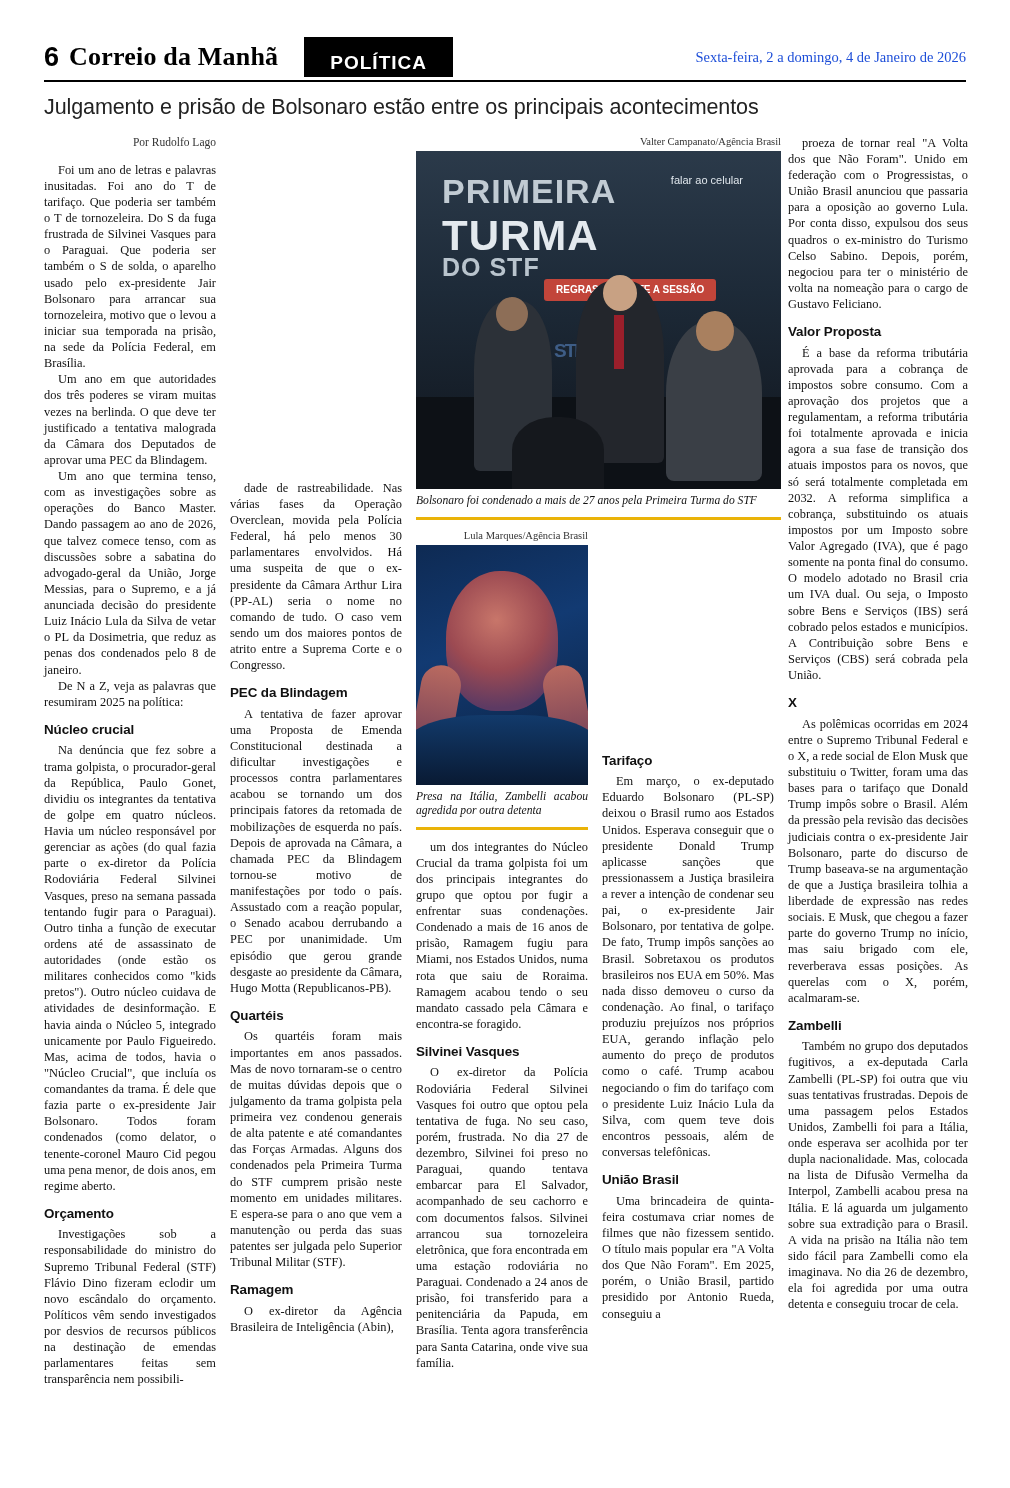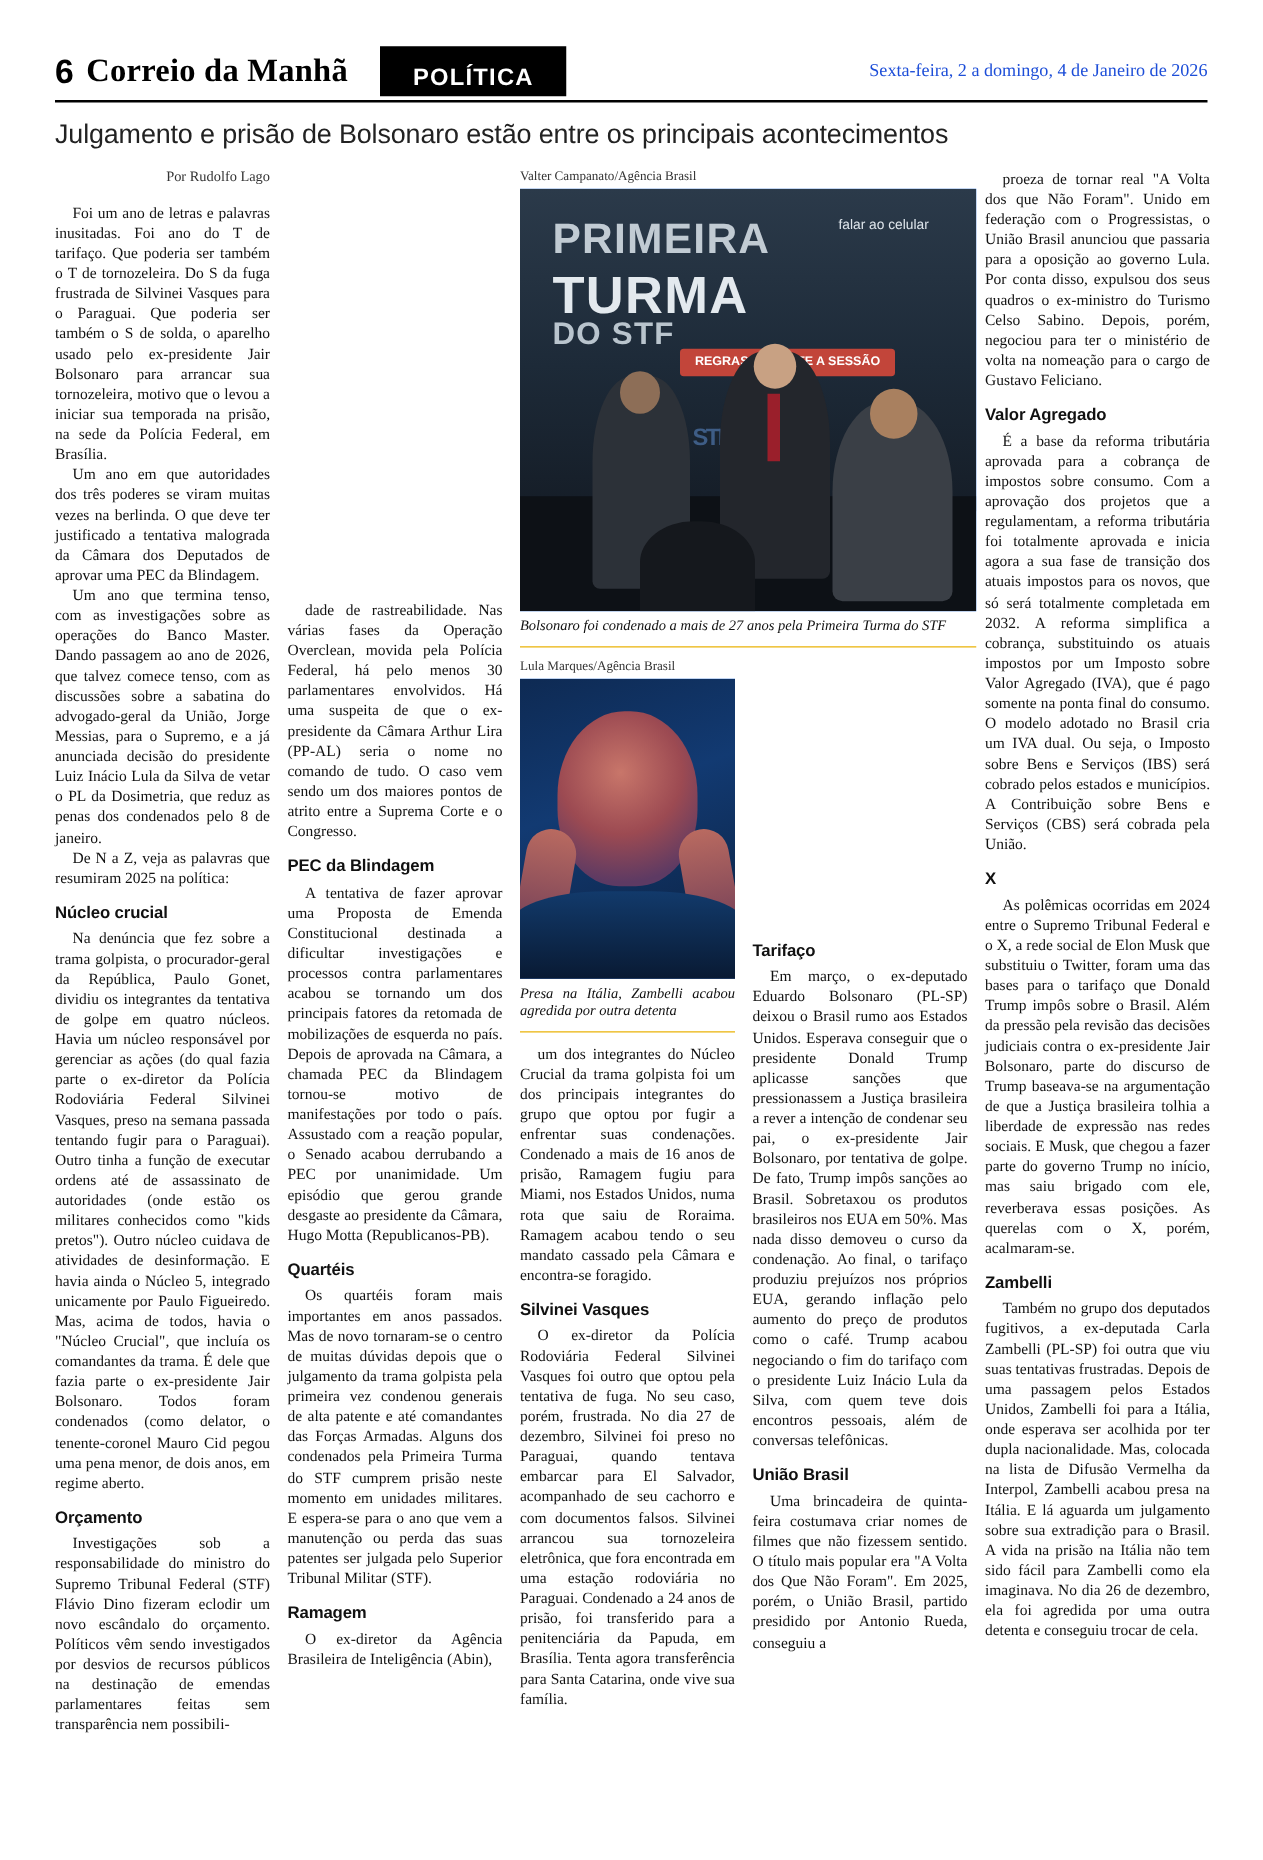--- a/index.html
+++ b/index.html
@@ -119,40 +119,40 @@
     text-align: left;
     color: #111;
     letter-spacing: -0.1px;
   }
 
   
   .media { margin-bottom: 6px; }
   .credit {
     font-family: "Liberation Serif", serif;
     font-size: 10.5px;
-    text-align: left;
+    text-align: right;
     color: #333;
     margin-bottom: 3px;
   }
   .photo {
     position: relative;
     width: 100%;
     overflow: hidden;
     background: #3b82f6;
   }
   .photo.p1 { height: 338px; }
   .photo.p2 { height: 240px; }
   .caption {
     font-family: "Liberation Serif", serif;
     font-style: italic;
     font-size: 11.6px;
     line-height: 1.22;
     color: #111;
     padding: 5px 0 8px 0;
-    border-bottom: 1px solid #eab308;
+    border-bottom: 3px solid #eab308;
     margin-bottom: 9px;
   }
 
   
   .scr {
     position: absolute; left: 0; top: 0; right: 0; height: 258px;
     background: linear-gradient(180deg,#2b3a4a 0%, #1d2a38 55%, #151d27 100%);
   }
   .scr .big1 {
     position: absolute; left: 26px; top: 18px;
@@ -330,21 +330,21 @@
       <h3 class="sub" style="margin-top:0">Tarifaço</h3>
       <p class="body">Em março, o ex-deputado Eduardo Bolsonaro (PL-SP) deixou o Brasil rumo aos Estados Unidos. Esperava conseguir que o presidente Donald Trump aplicasse sanções que pressionassem a Justiça brasileira a rever a intenção de condenar seu pai, o ex-presidente Jair Bolsonaro, por tentativa de golpe. De fato, Trump impôs sanções ao Brasil. Sobretaxou os produtos brasileiros nos EUA em 50%. Mas nada disso demoveu o curso da condenação. Ao final, o tarifaço produziu prejuízos nos próprios EUA, gerando inflação pelo aumento do preço de produtos como o café. Trump acabou negociando o fim do tarifaço com o presidente Luiz Inácio Lula da Silva, com quem teve dois encontros pessoais, além de conversas telefônicas.</p>
 
       <h3 class="sub">União Brasil</h3>
       <p class="body">Uma brincadeira de quinta-feira costumava criar nomes de filmes que não fizessem sentido. O título mais popular era "A Volta dos Que Não Foram". Em 2025, porém, o União Brasil, partido presidido por Antonio Rueda, conseguiu a</p>
     </div>
 
     <div class="col wide">
       <p class="body first">proeza de tornar real "A Volta dos que Não Foram". Unido em federação com o Progressistas, o União Brasil anunciou que passaria para a oposição ao governo Lula. Por conta disso, expulsou dos seus quadros o ex-ministro do Turismo Celso Sabino. Depois, porém, negociou para ter o ministério de volta na nomeação para o cargo de Gustavo Feliciano.</p>
 
-      <h3 class="sub">Valor Agregado</h3>
+      <h3 class="sub">Valor Proposta</h3>
       <p class="body">É a base da reforma tributária aprovada para a cobrança de impostos sobre consumo. Com a aprovação dos projetos que a regulamentam, a reforma tributária foi totalmente aprovada e inicia agora a sua fase de transição dos atuais impostos para os novos, que só será totalmente completada em 2032. A reforma simplifica a cobrança, substituindo os atuais impostos por um Imposto sobre Valor Agregado (IVA), que é pago somente na ponta final do consumo. O modelo adotado no Brasil cria um IVA dual. Ou seja, o Imposto sobre Bens e Serviços (IBS) será cobrado pelos estados e municípios. A Contribuição sobre Bens e Serviços (CBS) será cobrada pela União.</p>
 
       <h3 class="sub">X</h3>
       <p class="body">As polêmicas ocorridas em 2024 entre o Supremo Tribunal Federal e o X, a rede social de Elon Musk que substituiu o Twitter, foram uma das bases para o tarifaço que Donald Trump impôs sobre o Brasil. Além da pressão pela revisão das decisões judiciais contra o ex-presidente Jair Bolsonaro, parte do discurso de Trump baseava-se na argumentação de que a Justiça brasileira tolhia a liberdade de expressão nas redes sociais. E Musk, que chegou a fazer parte do governo Trump no início, mas saiu brigado com ele, reverberava essas posições. As querelas com o X, porém, acalmaram-se.</p>
 
       <h3 class="sub">Zambelli</h3>
       <p class="body">Também no grupo dos deputados fugitivos, a ex-deputada Carla Zambelli (PL-SP) foi outra que viu suas tentativas frustradas. Depois de uma passagem pelos Estados Unidos, Zambelli foi para a Itália, onde esperava ser acolhida por ter dupla nacionalidade. Mas, colocada na lista de Difusão Vermelha da Interpol, Zambelli acabou presa na Itália. E lá aguarda um julgamento sobre sua extradição para o Brasil. A vida na prisão na Itália não tem sido fácil para Zambelli como ela imaginava. No dia 26 de dezembro, ela foi agredida por uma outra detenta e conseguiu trocar de cela.</p>
     </div>
 
   </div>

